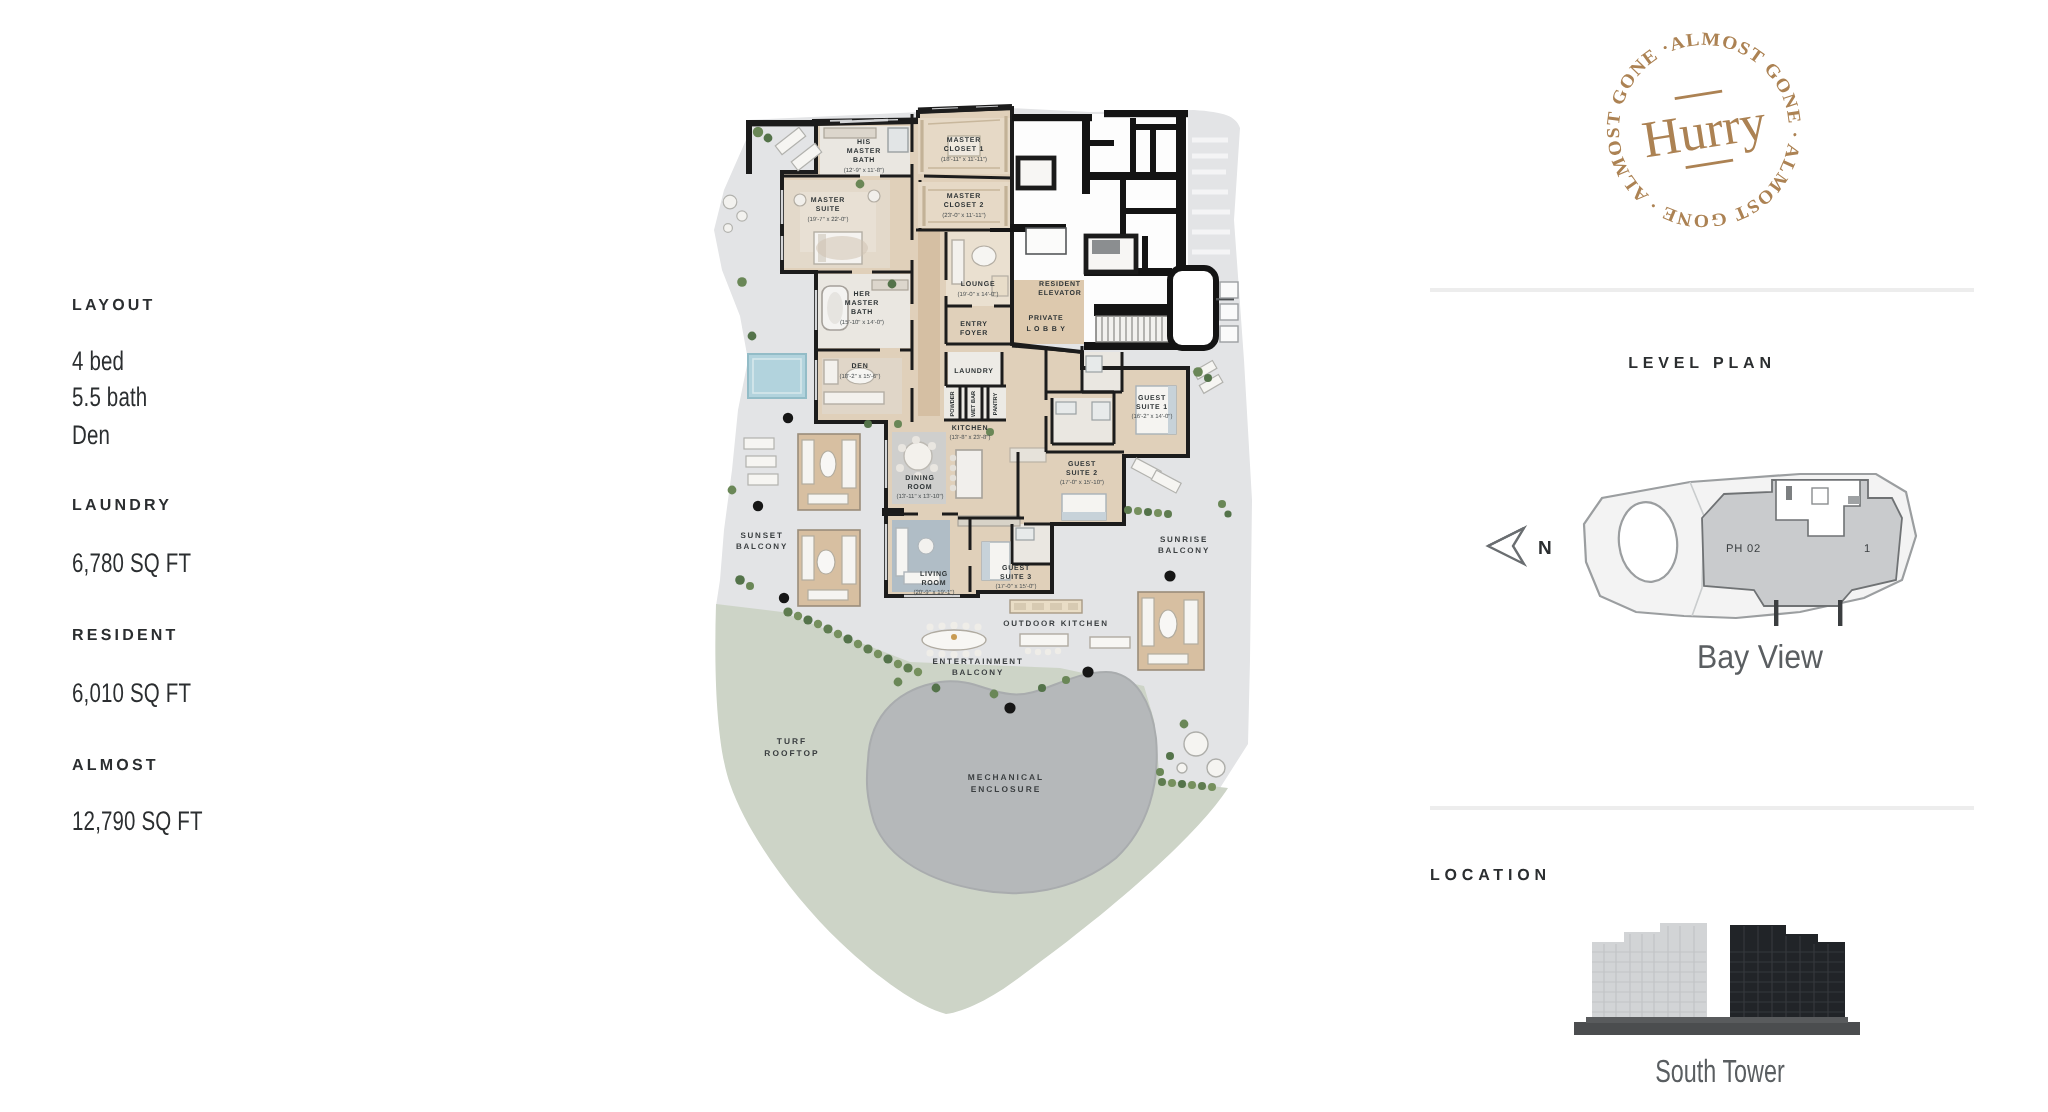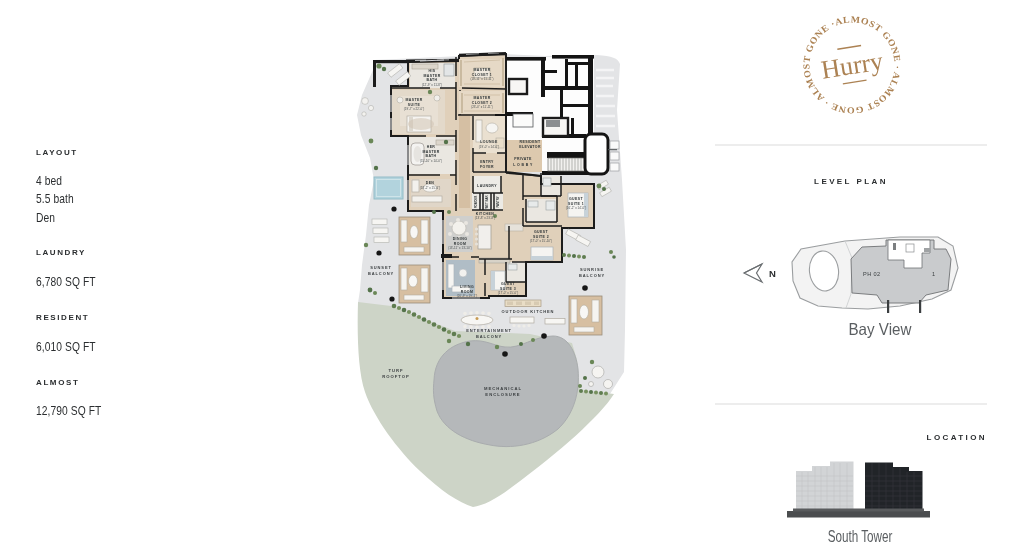--- a/index.html
+++ b/index.html
@@ -38,21 +38,21 @@
 <div class="abs" style="left:700px;top:0;width:324px;height:467px">
 
   <div class="abs" style="left:15px;top:144px;width:272px;height:2px;background:#ededed"></div>
 
   <div class="abs cap" style="left:15px;top:177px;width:272px;text-align:center;letter-spacing:2.4px">LEVEL&nbsp;PLAN</div>
 
   <div class="abs gry" style="left:80px;top:320px;width:200px;text-align:center;font-size:16.5px;transform:scaleX(.92);transform-origin:50% 0">Bay View</div>
 
   <div class="abs" style="left:15px;top:403px;width:272px;height:2px;background:#ededed"></div>
 
-  <div class="abs cap" style="left:15px;top:433px;width:272px;text-align:right;letter-spacing:2.4px">LOCATION</div>
+  <div class="abs cap" style="left:15px;top:433px;width:272px;text-align:left;letter-spacing:2.4px">LOCATION</div>
 
   <div class="abs gry" style="left:60px;top:528px;width:200px;text-align:center;font-size:16px;transform:scaleX(.73);transform-origin:50% 0">South Tower</div>
 </div>
 
 <svg class="abs" style="left:793px;top:6px" width="118" height="118" viewBox="0 0 118 118">
   <defs>
       <path id="stc" d="M 59,16.5 A 42.5,42.5 0 1 1 58.99,16.5"></path>
     </defs>
   <g transform="rotate(-22 59 59)">
 

